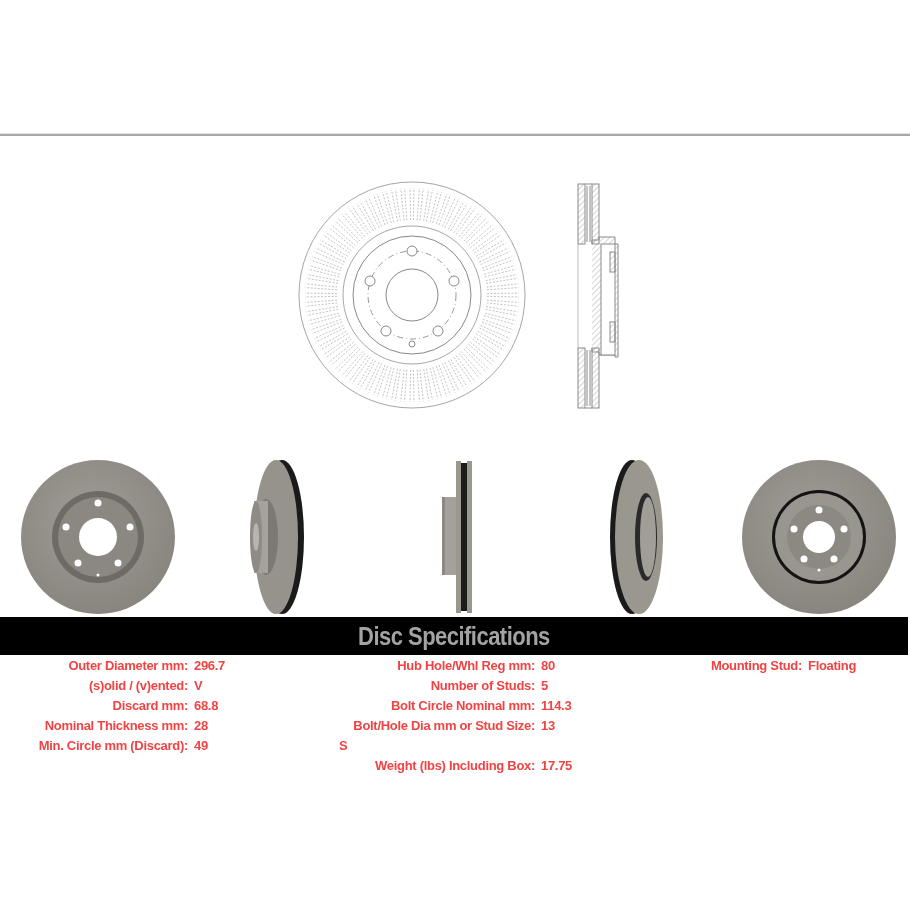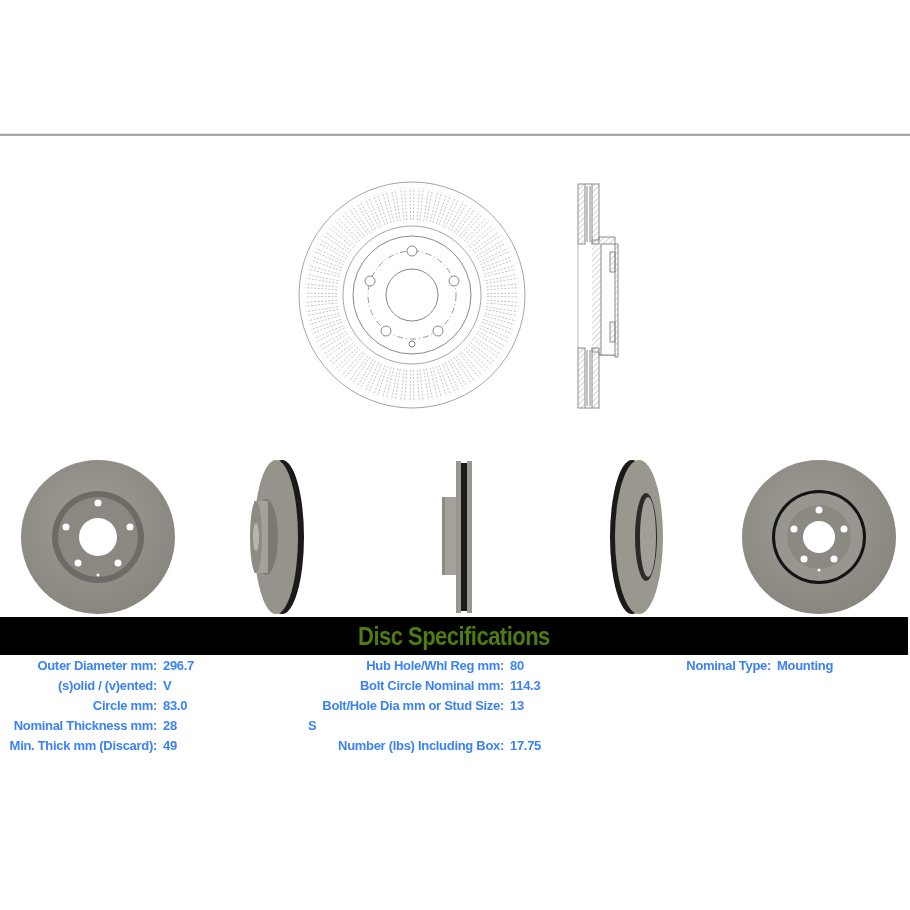--- a/index.html
+++ b/index.html
@@ -1,22 +1,22 @@
 <!DOCTYPE html>
 <html><head>
 <meta charset="utf-8">
 <style>
   html, body { margin: 0; padding: 0; background: #ffffff; }
   body { width: 910px; height: 910px; position: relative; overflow: hidden; font-family: "Liberation Sans", sans-serif; }
   .divider { position: absolute; left: 0; top: 133px; width: 910px; height: 2px; background: #a8a8a8; border-top: 1px solid #e4e4e4; }
   .drawing { position: absolute; }
   .photo { position: absolute; }
-  .spec-bar { position: absolute; left: 0; top: 617px; width: 908px; height: 38px; background: #000; color: #4d7c0f; display: flex; align-items: center; justify-content: center; }
+  .spec-bar { position: absolute; left: 0; top: 617px; width: 908px; height: 38px; background: #000; color: #a3a3a3; display: flex; align-items: center; justify-content: center; }
   .spec-title { font-family: "Liberation Sans", sans-serif; font-weight: bold; font-size: 25px; letter-spacing: -0.6px; transform: scaleX(0.88); }
-  .spec-col { position: absolute; top: 656px; font-size: 13px; font-weight: bold; letter-spacing: -0.3px; color: #3b82f6; }
+  .spec-col { position: absolute; top: 656px; font-size: 13px; font-weight: bold; letter-spacing: -0.3px; color: #ef4444; margin-left: 31px; }
   .spec-row { height: 20px; line-height: 20px; display: flex; white-space: nowrap; }
   .spec-label { text-align: right; display: inline-block; }
   .spec-value { display: inline-block; padding-left: 6px; }
   .col1 { left: 0; }
   .col1 .spec-label { width: 157px; }
   .col2 { left: 302px; }
   .col2 .spec-label { width: 202px; }
   .col3 { left: 650px; }
   .col3 .spec-label { width: 121px; }
 </style>
@@ -288,53 +288,57 @@
 <div class="spec-col col1">
   <div class="spec-row">
     <span class="spec-label">Outer Diameter mm:</span>
     <span class="spec-value">296.7</span>
   </div>
   <div class="spec-row">
     <span class="spec-label">(s)olid / (v)ented:</span>
     <span class="spec-value">V</span>
   </div>
   <div class="spec-row">
-    <span class="spec-label">Circle mm:</span>
-    <span class="spec-value">83.0</span>
+    <span class="spec-label">Discard mm:</span>
+    <span class="spec-value">68.8</span>
   </div>
   <div class="spec-row">
     <span class="spec-label">Nominal Thickness mm:</span>
     <span class="spec-value">28</span>
   </div>
   <div class="spec-row">
-    <span class="spec-label">Min. Thick mm (Discard):</span>
+    <span class="spec-label">Min. Circle mm (Discard):</span>
     <span class="spec-value">49</span>
   </div>
 </div>
 
 <div class="spec-col col2">
   <div class="spec-row">
     <span class="spec-label">Hub Hole/Whl Reg mm:</span>
     <span class="spec-value">80</span>
   </div>
   <div class="spec-row">
+    <span class="spec-label">Number of Studs:</span>
+    <span class="spec-value">5</span>
+  </div>
+  <div class="spec-row">
     <span class="spec-label">Bolt Circle Nominal mm:</span>
     <span class="spec-value">114.3</span>
   </div>
   <div class="spec-row">
     <span class="spec-label">Bolt/Hole Dia mm or Stud Size:</span>
     <span class="spec-value">13</span>
   </div>
   <div class="spec-row">
     <span class="spec-value">S</span>
   </div>
   <div class="spec-row">
-    <span class="spec-label">Number (lbs) Including Box:</span>
+    <span class="spec-label">Weight (lbs) Including Box:</span>
     <span class="spec-value">17.75</span>
   </div>
 </div>
 
 <div class="spec-col col3">
   <div class="spec-row">
-    <span class="spec-label">Nominal Type:</span>
-    <span class="spec-value">Mounting</span>
+    <span class="spec-label">Mounting Stud:</span>
+    <span class="spec-value">Floating</span>
   </div>
 </div>
 
 </body></html>

